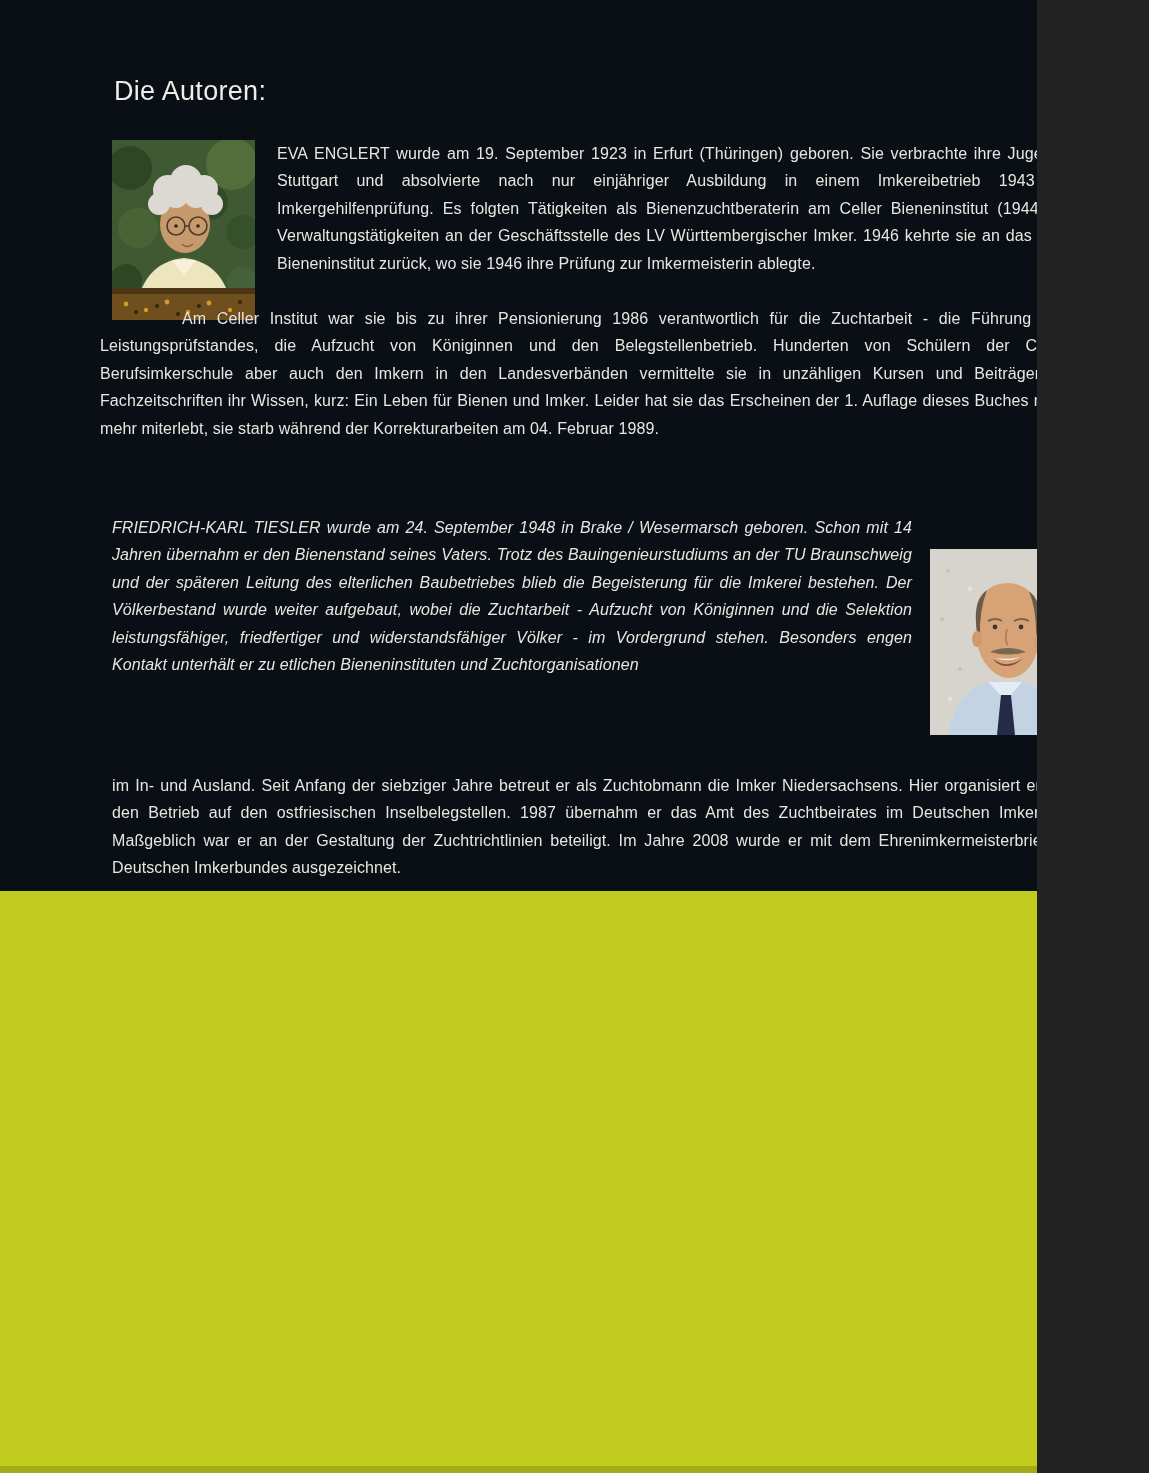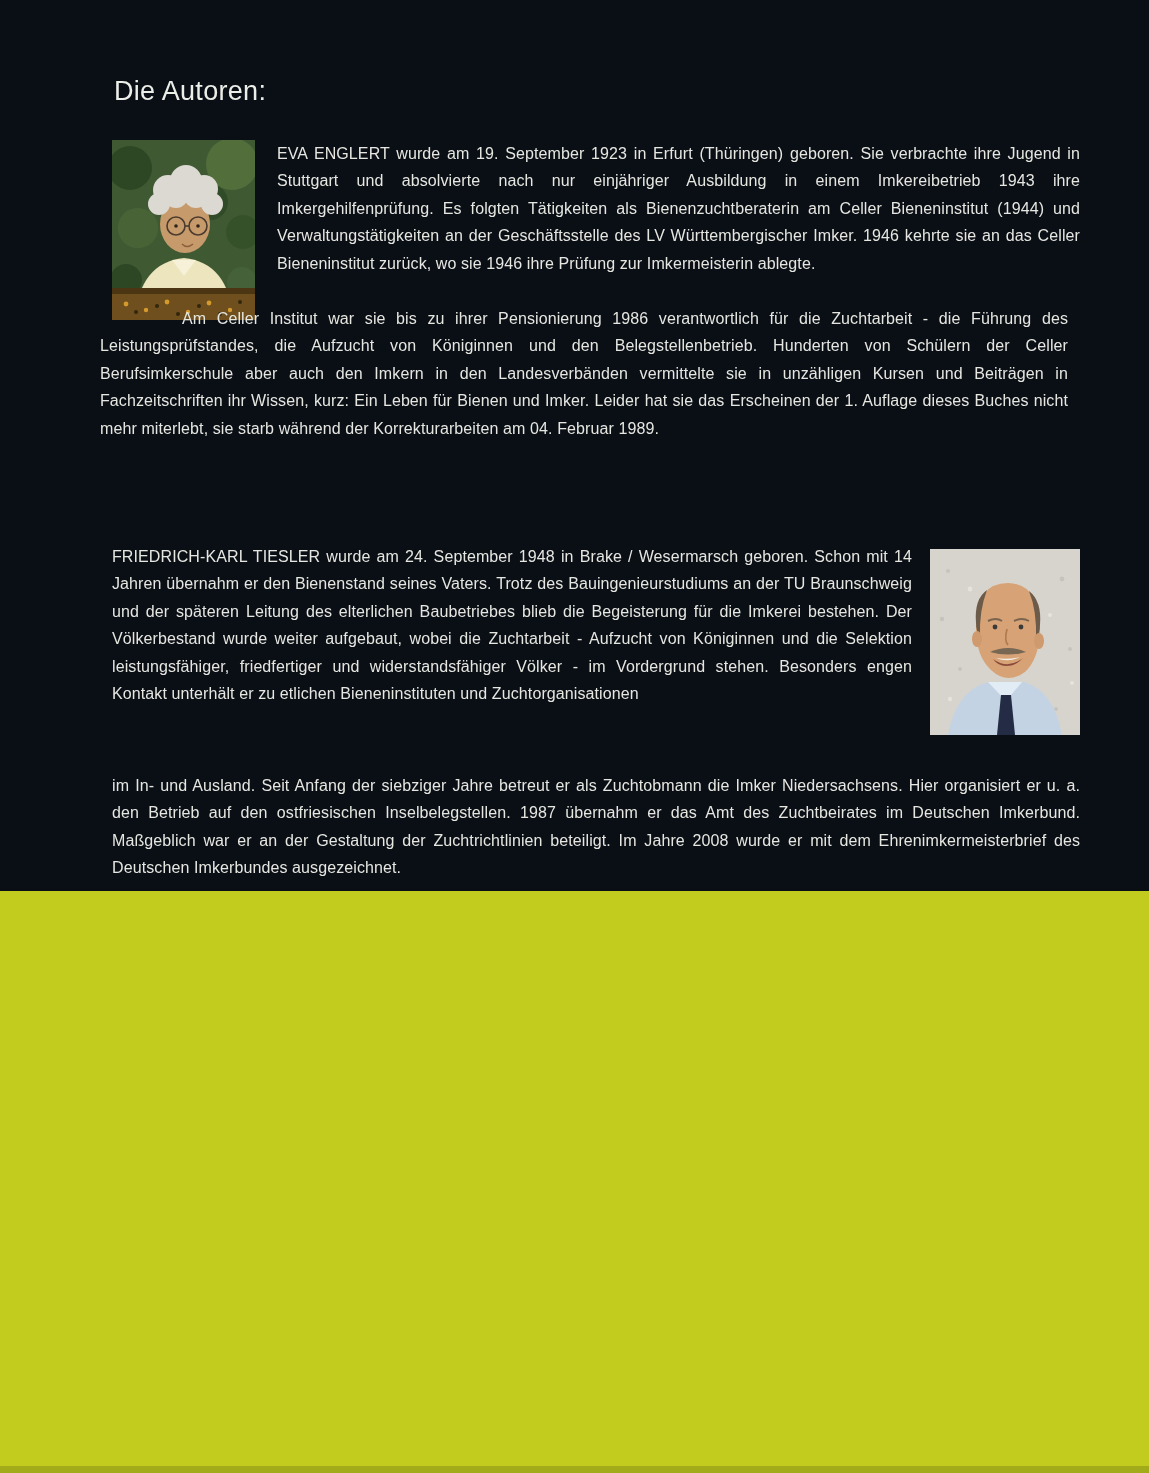--- a/index.html
+++ b/index.html
@@ -1,17 +1,17 @@
 <!DOCTYPE html>
 <html><head>
 <meta charset="utf-8">
 <style>
   html,body { margin:0; padding:0; background:#222; }
   .page {
-    position:relative; width:1149px; height:1473px; overflow:hidden;
+    position:relative; width:1037px; height:1473px; overflow:hidden;
     font-family:"Liberation Sans", sans-serif;
   }
   .section-dark {
     position:absolute; left:0; top:0; width:1149px; height:891px;
     background:#0a0e15;
   }
   .section-yellow {
     position:absolute; left:0; top:891px; width:1149px; height:582px;
     background:#c2cc1e;
   }
@@ -19,21 +19,21 @@
     position:absolute; left:114px; top:76px; margin:0;
     font-size:27px; font-weight:400; color:#eceee8; letter-spacing:0.3px;
   }
   .bio {
     position:absolute; margin:0;
     font-size:16px; line-height:27.4px; letter-spacing:0.1px;
     text-align:justify; color:#e6e7e1;
   }
   .eva-p1     { left:277px; top:140px; width:803px; }
   .eva-p2     { left:100px; top:305px; width:968px; text-indent:82px; }
-  .tiesler-p1 { left:112px; top:543px; width:800px; }
+  .tiesler-p1 { left:112px; top:514px; width:800px;font-style:italic; }
   .tiesler-p2 { left:112px; top:772px; width:968px; }
 
   .photo { position:absolute; margin:0; }
   .photo svg { display:block; }
   .photo-eva     { left:112px; top:140px; }
   .photo-tiesler { left:930px; top:549px; }
   .bottom-edge {
     position:absolute; left:0; bottom:0; width:1149px; height:7px;
     background:rgba(0,0,0,0.16);
   }

